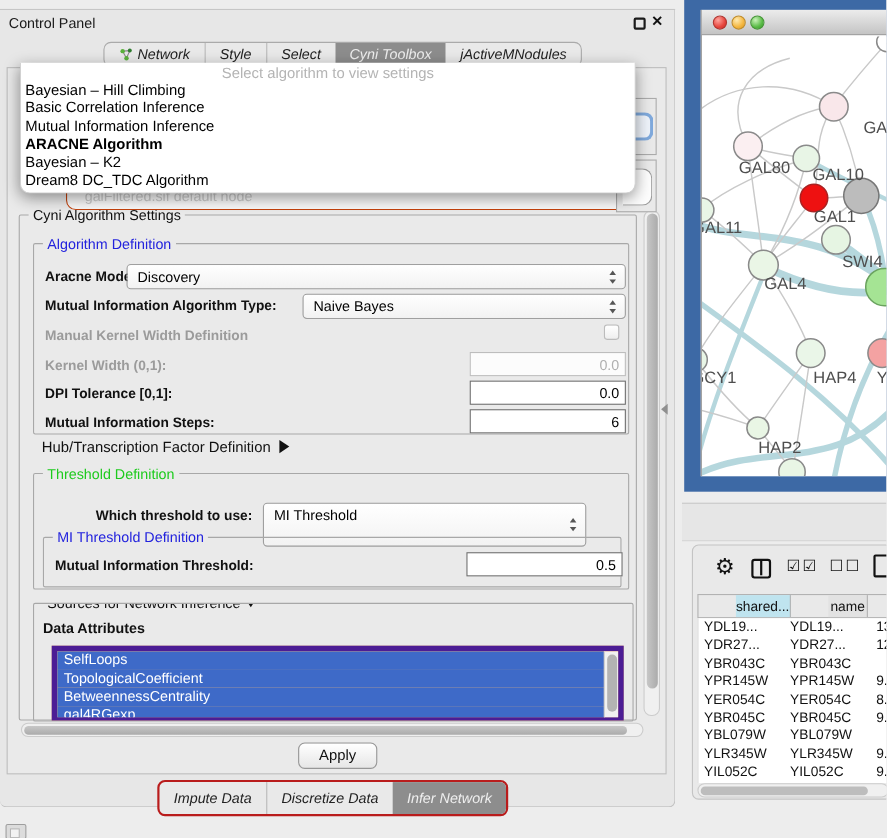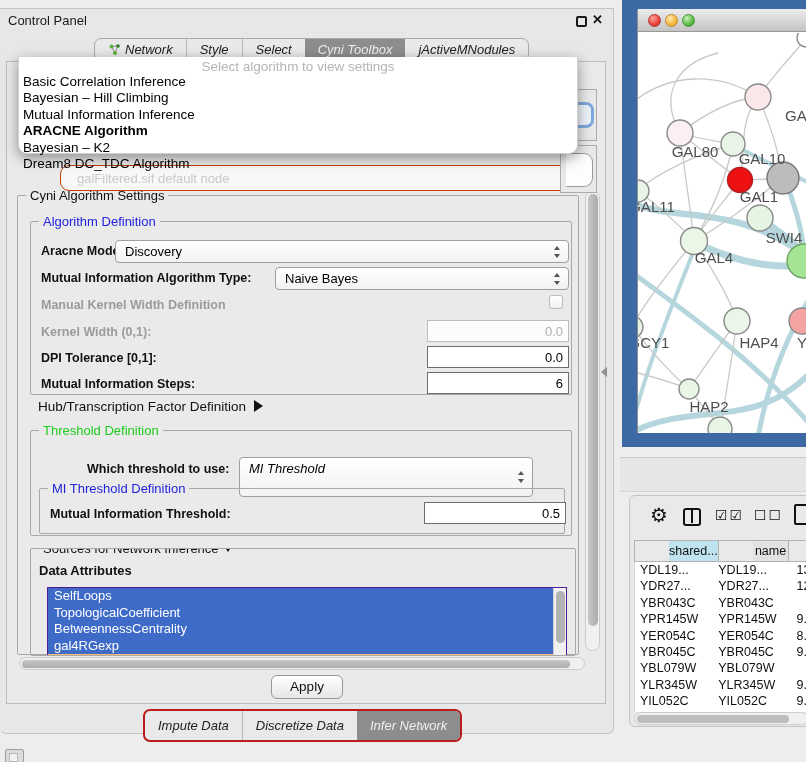--- a/index.html
+++ b/index.html
@@ -17,21 +17,21 @@
 
   
   #top-tabs { left:94px; top:29px; height:23px; display:flex; background:#e9e9e9;
               border:1px solid #aaaaaa; border-radius:7px; overflow:hidden; }
   .tab { padding:0 13px; font-size:13px; line-height:21px; color:#222; display:flex; align-items:center; gap:4px; cursor:pointer;font-style:italic; }
   .tab + .tab { border-left:1px solid #b8b8b8; }
   .tab.sel { background:#8d8d8d; color:#efefef; border-left:none; }
   .tab.sel + .tab { border-left:none; }
 
   
-  #algo-popup { left:18px; top:48px; width:560px; height:97px; background:#ffffff;
+  #algo-popup { left:18px; top:48px; width:560px; height:119px; background:#ffffff;
                 border:1px solid #cfcfcf; border-top:none; border-radius:0 0 9px 9px;
                 box-shadow:0 4px 14px rgba(0,0,0,0.4); z-index:40; }
   #algo-placeholder { width:100%; text-align:center; padding-top:2px; font-size:13.5px; color:#b4b4b4; }
   .algo-item { font-size:13.5px; line-height:16.4px; padding-left:4px; color:#000; cursor:pointer; white-space:nowrap; }
   .algo-item.bold { font-weight:bold; }
 
   
   .fragment { border:1px solid #ababab; background:#e9e9e9; z-index:5; }
   #frag-spin-inner { position:absolute; left:8px; top:12px; width:25px; height:26px; background:#eef3fa;
                      border:3px solid #7fa9dc; border-left:none; border-radius:0 8px 8px 0; }
@@ -68,21 +68,21 @@
   .checkbox { position:absolute; width:14px; height:14px; border:1px solid #bcbcbc; border-radius:3px;
               background:linear-gradient(#ffffff,#efefef); cursor:pointer; }
 
   .arrow-right { display:inline-block; width:0; height:0; border-top:6px solid transparent;
                  border-bottom:6px solid transparent; border-left:9px solid #111; vertical-align:-1px; }
   .arrow-down { display:inline-block; width:0; height:0; border-left:6px solid transparent;
                 border-right:6px solid transparent; border-top:9px solid #111; vertical-align:1px; }
 
   
   #attr-list { position:absolute; left:16px; top:38px; width:520px; height:70px; background:#fdba74;
-               border:1px solid #4c1d95; overflow:hidden; }
+               border:5px solid #4c1d95; overflow:hidden; }
   .attr-item { margin-right:13px; height:16.5px; line-height:16.5px; font-size:13px; padding-left:6px;
                color:#fff; background:#3e6ac8; cursor:pointer; white-space:nowrap; }
   #attr-vscroll { position:absolute; right:0; top:0; width:13px; height:68px; background:#f1f1f1; border-left:1px solid #d0d0d0; }
   #attr-vthumb { position:absolute; left:1.5px; top:3px; width:9px; height:52px; background:#b3b3b3; border-radius:5px; }
 
   
   #settings-vscroll { left:578px; top:129px; width:15px; height:460px; background:#f0f0f0; border:1px solid #cccccc; border-radius:7px; }
   #settings-vthumb { position:absolute; left:1.5px; top:2px; width:10px; height:432px;
                      background:linear-gradient(90deg,#c7c7c7,#ababab); border-radius:6px; }
   #settings-hscroll { left:12px; top:595px; width:566px; height:13px; background:#f0f0f0; border:1px solid #cccccc; border-radius:7px; }
@@ -212,21 +212,21 @@
         <div class="abs" style="left:20px; top:203px; font-size:13.5px; color:#111; cursor:pointer;">
           <span>Hub/Transcription Factor Definition</span>
           &nbsp;<span class="arrow-right"></span>
         </div>
 
         <div class="groupbox" style="left:12px; top:234px; width:542px; height:106px;">
           <div class="legend green">
             <span>Threshold Definition</span></div>
 
           <div class="flabel" style="left:56px; top:31px;">Which threshold to use:</div>
-          <div class="combo" style="left:208px; top:26px; width:294px; height:40px;font-style:italic;">
+          <div class="combo" style="left:208px; top:26px; width:294px; height:40px;">
             <span class="cval">MI Threshold</span>
             <span class="spin"></span>
           </div>
 
           <div class="groupbox" style="left:8px; top:57px; width:526px; height:46px;">
             <div class="legend blue">
               <span>MI Threshold Definition</span></div>
             <div class="flabel" style="left:10px; top:18px;">Mutual Information Threshold:</div>
             <input class="tfield" style="left: 384px; top: 13px; width: 142px; height: 22px;" value="0.5">
           </div>
@@ -265,22 +265,22 @@
     <div class="fragment abs" style="left:560px; top:136px; width:37px; height:48px;">
       <div id="frag-field-inner"></div>
     </div>
     <div id="bg-combo" class="abs">
       <span>galFiltered.sif default node</span>
     </div>
 
     <div id="algo-popup" class="abs">
       <div id="algo-placeholder">Select algorithm to view settings</div>
       <div id="algo-list">
+          <div class="algo-item">Bayesian – Hill Climbing</div>
           <div class="algo-item">Basic Correlation Inference</div>
-          <div class="algo-item">Bayesian – Hill Climbing</div>
           <div class="algo-item">Mutual Information Inference</div>
           <div class="algo-item bold">ARACNE Algorithm</div>
           <div class="algo-item">Bayesian – K2</div>
           <div class="algo-item">Dream8 DC_TDC Algorithm</div>
         </div>
     </div>
 
     <div id="bottom-tabs" class="abs">
         <div class="tab">
           <span>Impute Data</span>

